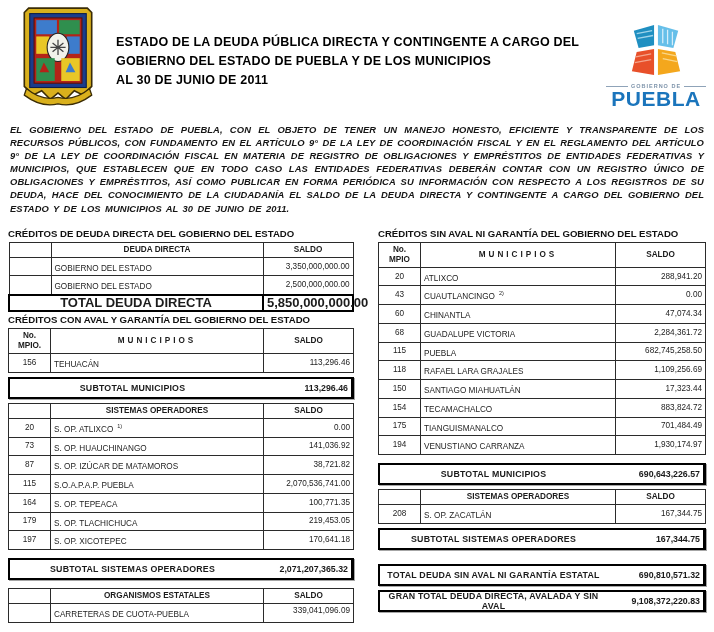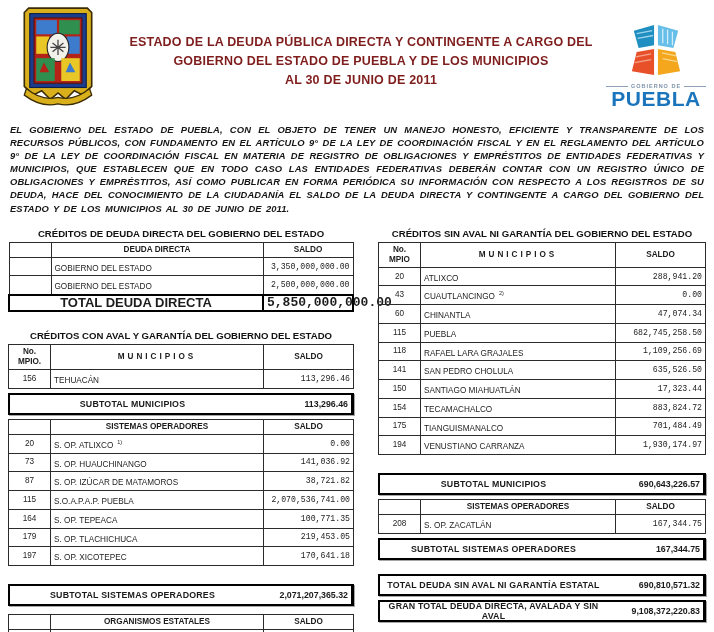--- a/index.html
+++ b/index.html
@@ -8,56 +8,56 @@
     width:714px; height:632px; overflow:hidden;
     background:#ffffff; color:#1a1a1a;
     font-family:"Liberation Sans", sans-serif;
     -webkit-font-smoothing:antialiased;
   }
   .page { padding:6px 8px 0 8px; }
 
   
   .header { display:flex; align-items:flex-start; }
   .coat-wrap { width:108px; }
-  .title-block { flex:1; text-align:center; font-weight:bold; font-size:12.5px; line-height:19px; padding-top:27px; letter-spacing:.2px; color:#7f1d1d; }
+  .title-block { flex:1; text-align:left; font-weight:bold; font-size:12.5px; line-height:19px; padding-top:27px; letter-spacing:.2px; color:#000000; }
   .logo-block { width:100px; padding-top:16px; text-align:center; }
   .gob-line { display:flex; align-items:center; gap:3px; margin-top:1px; }
   .gob-line .rule { flex:1; border-top:1px solid #8fa3b8; }
   .gob-small { font-size:5.5px; font-weight:bold; color:#7d93aa; letter-spacing:1px; }
   .puebla-big { font-size:21px; font-weight:bold; color:#1b75bc; letter-spacing:.5px; line-height:20px; }
 
   
   .intro { margin:13px 2px 0 2px; font-weight:bold; font-size:9.4px; line-height:13.1px; text-align:justify; color:#151515; word-spacing:1.6px; letter-spacing:.1px;font-style:italic; }
 
   
   .columns { display:flex; margin-top:13px; gap:24px; }
   .col-left  { width:346px; }
   .col-right { width:328px; }
 
-  .section-title { font-weight:bold; font-size:9.6px; margin:0 0 3px 0; color:#111;text-align:center; }
+  .section-title { font-weight:bold; font-size:9.6px; margin:0 0 3px 0; color:#111; }
 
   table { border-collapse:collapse; width:100%; table-layout:fixed; }
   td, th { border:1px solid #2b2b2b; font-size:8.2px; padding:2px 3px; line-height:10px; color:#1c1c1c; }
   th { font-weight:bold; text-align:center; }
   th.spaced { letter-spacing:3px; }
   td.num { text-align:center; }
-  td.saldo { text-align:right;font-family:Liberation Mono, monospace; }
+  td.saldo { text-align:right; }
   col.c-num { width:42px; }
   col.c-saldo { width:90px; }
   sup.note { font-size:5.5px; vertical-align:super; margin-left:4px; }
 
   tr.total-row td { border:2px solid #000; font-weight:bold; font-size:13px; }
   tr.total-row td.tlabel { text-align:center; }
 
   .box { display:flex; align-items:center; border:2px solid #000; border-right-width:3px;
          box-shadow:1px 1px 0 rgba(0,0,0,.35); padding:2px 3px; height:22px;
          font-weight:bold; font-size:8.8px; background:#fff; }
   .box .lbl { flex:1; text-align:center; letter-spacing:.2px; }
-  .box .val { width:96px; text-align:right; } .mb6{margin-bottom:18px;} .mb8{margin-bottom:8px;}
-  .mb10{margin-bottom:18px;} .mb12{margin-bottom:4px;} .mb14{margin-bottom:14px;}
+  .box .val { width:96px; text-align:right; } .mb6{margin-bottom:2px;} .mb8{margin-bottom:8px;}
+  .mb10{margin-bottom:8px;} .mb12{margin-bottom:4px;} .mb14{margin-bottom:14px;}
 </style>
 </head>
 <body>
 
 <div class="page">
 
   <div class="header">
     <div class="coat-wrap">
       <svg width="100" height="100" viewBox="0 0 70 92" aria-hidden="true">
         <path d="M8 2 L62 2 L66 6 L66 74 L58 82 L50 78 L42 86 L35 80 L28 86 L20 78 L12 82 L4 74 L4 6 Z" fill="#d9b01c" stroke="#3a2c06" stroke-width="1.5"></path>
@@ -294,38 +294,38 @@
               <td><span>CUAUTLANCINGO</span><sup class="note">2)</sup></td>
               <td class="saldo">0.00</td>
             </tr>
 
             <tr>
               <td class="num">60</td>
               <td><span>CHINANTLA</span><sup class="note"></sup></td>
               <td class="saldo">47,074.34</td>
             </tr>
 
+            <tr>
+              <td class="num">68</td>
+              <td><span>GUADALUPE VICTORIA</span><sup class="note"></sup></td>
+              <td class="saldo">2,284,361.72</td>
+            </tr>
 
             <tr>
               <td class="num">115</td>
               <td><span>PUEBLA</span><sup class="note"></sup></td>
               <td class="saldo">682,745,258.50</td>
             </tr>
 
             <tr>
               <td class="num">118</td>
               <td><span>RAFAEL LARA GRAJALES</span><sup class="note"></sup></td>
               <td class="saldo">1,109,256.69</td>
             </tr>
 
-            <tr>
-              <td class="num">141</td>
-              <td><span>SAN PEDRO CHOLULA</span><sup class="note"></sup></td>
-              <td class="saldo">635,526.50</td>
-            </tr>
 
             <tr>
               <td class="num">150</td>
               <td><span>SANTIAGO MIAHUATLÁN</span><sup class="note"></sup></td>
               <td class="saldo">17,323.44</td>
             </tr>
 
             <tr>
               <td class="num">154</td>
               <td><span>TECAMACHALCO</span><sup class="note"></sup></td>

